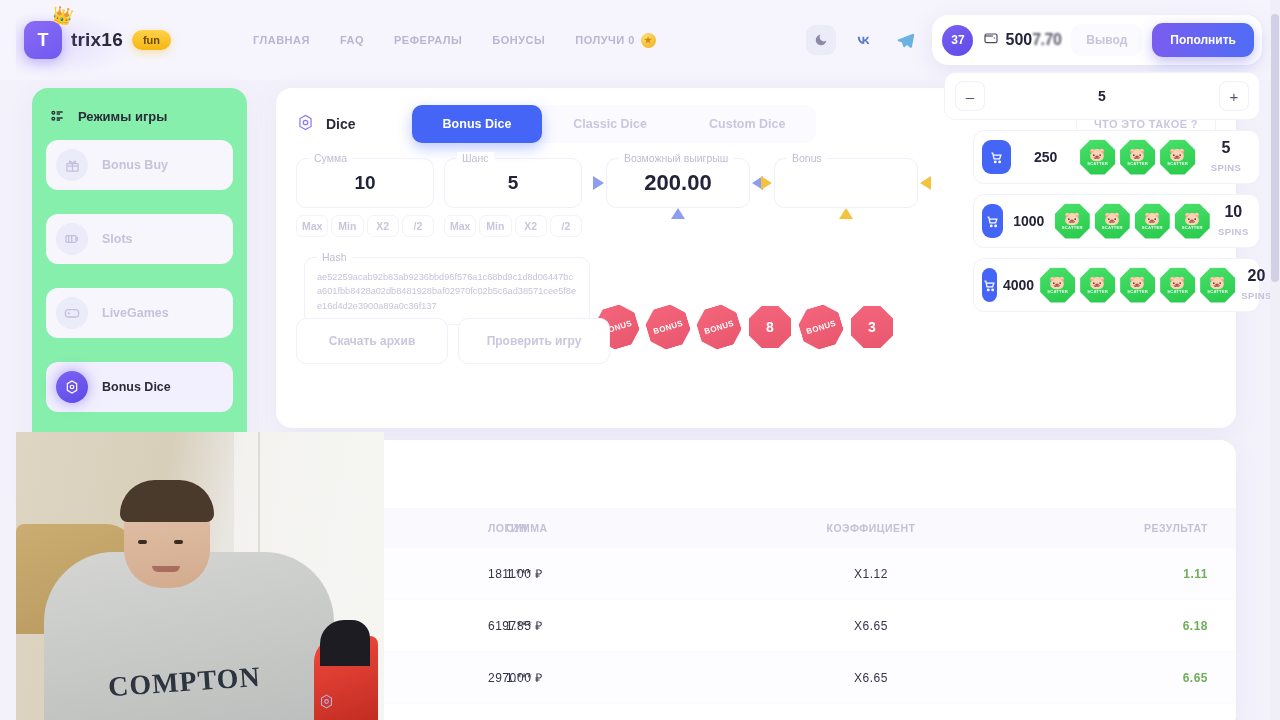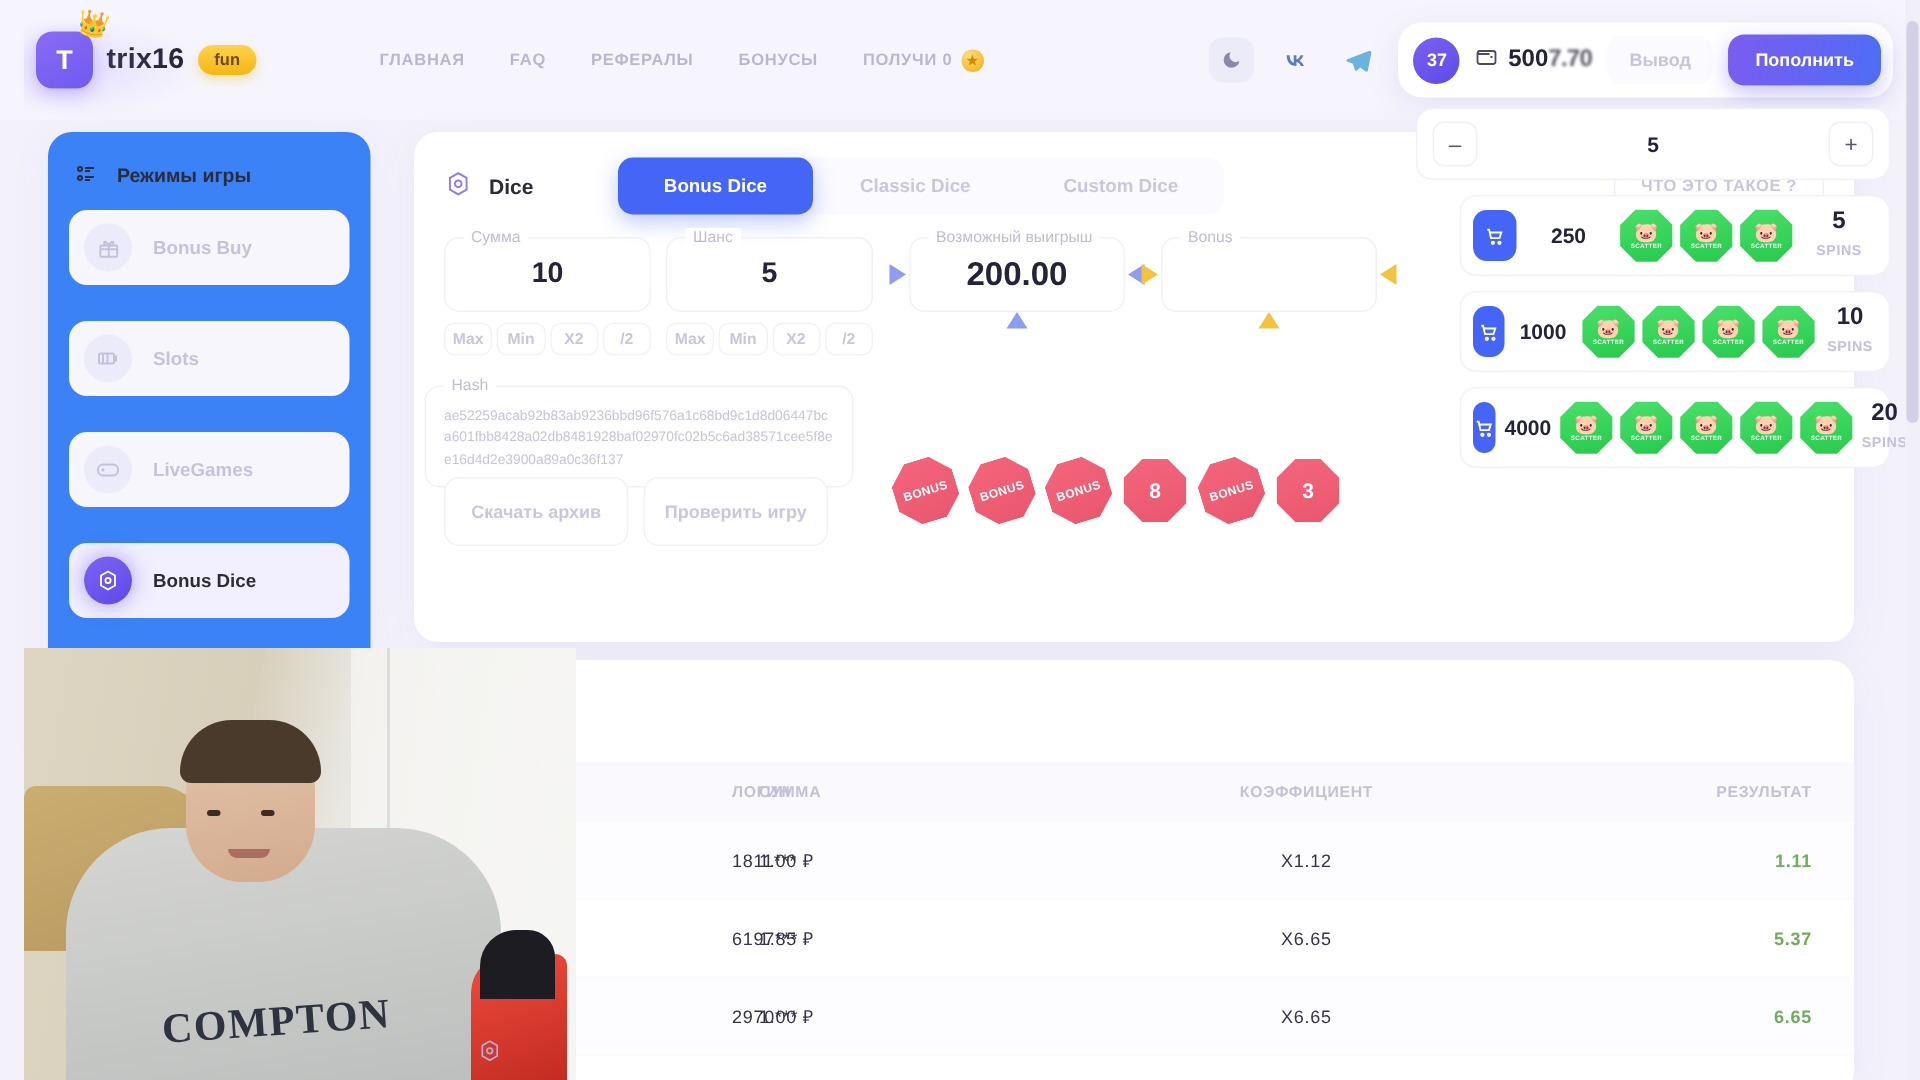--- a/index.html
+++ b/index.html
@@ -73,21 +73,21 @@
   }
   .btn-deposit {
     font-size: 12px; font-weight: bold; color:#fff;
     background: linear-gradient(100deg,#7b5cf0,#4e6df5);
     padding: 10px 18px; border-radius: 11px; border:none; cursor:pointer;
     box-shadow: 0 5px 14px rgba(90,80,230,.35);
   }
   
   .sidebar {
     position: absolute; left: 32px; top: 88px; width: 215px;
-    background:#3b82f6; border-radius: 16px; padding: 16px 14px 18px;
+    background:#86efac; border-radius: 16px; padding: 16px 14px 18px;
     box-shadow: 0 6px 26px rgba(110,100,180,.08);
   }
   .sb-title { display:flex; align-items:center; gap:12px; font-size:13px; font-weight:bold; color:#2b2b3a; padding: 4px 4px 0; }
   .sb-list { margin-top: 16px; display:flex; flex-direction:column; gap: 24px; }
   .sb-item {
     display:flex; align-items:center; gap:14px; padding: 9px 10px; border-radius: 12px;
     background:#f7f6fd; cursor:pointer;
   }
   .sb-item.active { background:#f2f0fe; }
   .sb-ico {
@@ -138,21 +138,21 @@
   .sub-btn:last-child { margin-right:0; }
   .tri { position:absolute; width:0; height:0; }
   .tri-l { left:-14px; border-top:7px solid transparent; border-bottom:7px solid transparent; border-left:11px solid #8e9df0; }
   .tri-r { right:-14px; border-top:7px solid transparent; border-bottom:7px solid transparent; border-right:11px solid #8e9df0; }
   .tri-b { bottom:-12px; left:50%; margin-left:-7px; border-left:7px solid transparent; border-right:7px solid transparent; border-bottom:11px solid #8e9df0; }
   .tri-yl { border-left-color:#f3c23f; }
   .tri-yr { border-right-color:#f3c23f; }
   .tri-yb { border-bottom-color:#f3c23f; }
   
   .hash-box {
-    margin: 20px 7px 0; border:1px solid #f1f0fa; border-radius:10px; width: 286px; position:relative;
+    margin: 20px 28px 0; border:1px solid #f1f0fa; border-radius:10px; width: 286px; position:relative;
     padding: 12px 12px 11px;
   }
   .hash-text {
     font-size: 9.2px; line-height: 1.55; color:#c6c4db; word-break: break-all; filter: blur(.35px);
     font-family: "Liberation Sans", sans-serif;
   }
   .lowhi { display:flex; gap: 10px; position:absolute; left: 596px; top: 233px; }
   .btn-low, .btn-high {
     width: 146px; text-align:center; font-size:12.5px; font-weight:bold; color:#fff;
     padding: 14px 0; border-radius: 9px; border:none; cursor:pointer;
@@ -166,21 +166,21 @@
   .octa {
     width: 42px; height: 42px; background: linear-gradient(165deg,#f4657b,#e8576d);
     clip-path: polygon(30% 0,70% 0,100% 30%,100% 70%,70% 100%,30% 100%,0 70%,0 30%);
     display:flex; align-items:center; justify-content:center;
     color:#fff; font-size: 14px; font-weight: bold;
     box-shadow: 0 4px 10px rgba(232,87,109,.3);
   }
   .octa.bonus { font-size: 8px; letter-spacing:.3px; transform: rotate(-17deg); }
   .act-btns { position:absolute; left: 20px; top: 230px; display:flex; gap: 10px; }
   .act-btn {
-    width: 123px; text-align:center; font-size: 12px; font-weight:600; color:#c9c7dd;
+    width: 152px; text-align:center; font-size: 12px; font-weight:600; color:#c9c7dd;
     border:1px solid #f1f0fa; background:#fff; border-radius: 10px; padding: 15px 0; cursor:pointer;
   }
   
   .buy-panel { position:absolute; right: 20px; top: 72px; width: 316px; display:flex; flex-direction:column; gap: 10px; }
   .stepper {
     display:flex; align-items:center; justify-content:space-between;
     border:1px solid #f2f1fb; border-radius: 11px; padding: 8px 10px; background:#fff;
   }
   .step-btn {
     width: 30px; height:30px; border:1px solid #f0effa; background:#fff; border-radius: 8px;
@@ -586,21 +586,21 @@
   <div class="trow">
     <div class="c1">1811***</div>
     <div class="c2">1.00 ₽</div>
     <div class="c3">X1.12</div>
     <div class="c4">1.11</div>
   </div>
   <div class="trow">
     <div class="c1">6197***</div>
     <div class="c2">1.85 ₽</div>
     <div class="c3">X6.65</div>
-    <div class="c4">5.37</div>
+    <div class="c4">6.18</div>
   </div>
   <div class="trow">
     <div class="c1">2970***</div>
     <div class="c2">1.00 ₽</div>
     <div class="c3">X6.65</div>
     <div class="c4">6.65</div>
   </div>
   <div class="trow">
     
     

